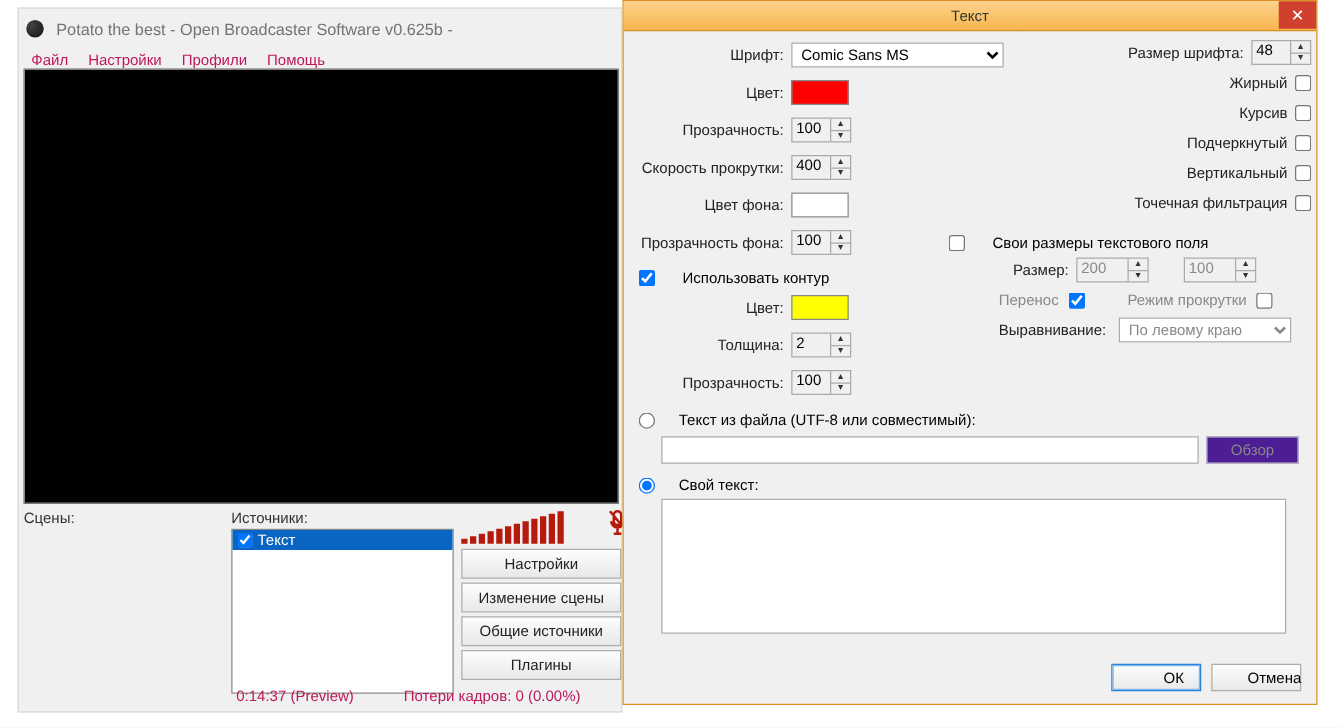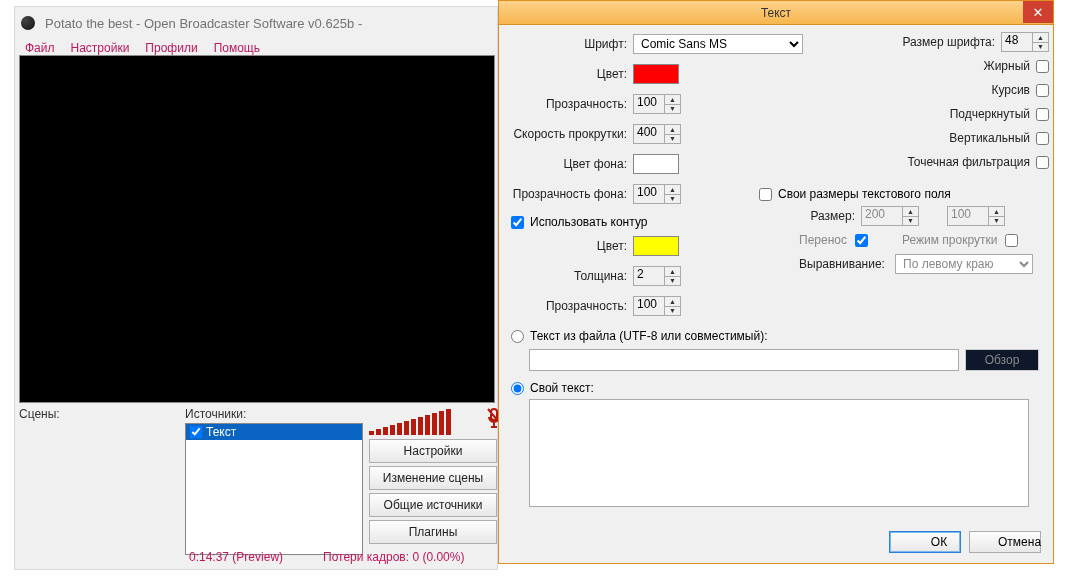--- a/index.html
+++ b/index.html
@@ -39,32 +39,32 @@
   .spin-arrows { position:absolute; right:0; top:0; width:16px; height:18px; display:flex; flex-direction:column; }
   .spin-arrows div { flex:1; border-left:1px solid #aaa; display:flex; align-items:center; justify-content:center; font-size:7px; color:#333; }
   .spin-arrows div:first-child { border-bottom:1px solid #aaa; }
   select.field { height:20px; border:1px solid #aaa; padding:0 3px; background:#fff; }
   .chk { width:13px; height:13px; }
   
   .right-opts { position:absolute; left:340px; top:30px; width:210px; }
   .right-opts .row { justify-content:flex-end; gap:6px; height:22px; margin-bottom:2px; }
   .right-opts .rlbl { text-align:right; color:#222; }
   
-  .sep-row { display:flex; align-items:center; height:22px; gap:6px; }
+  .sep-row { display:flex; align-items:center; height:22px; gap:22px; }
   
   .textarea { width:500px; height:108px; background:#fff; border:1px solid #aaa; margin-left:24px; resize:none; }
   .browse-row input { flex:1; height:22px; border:1px solid #aaa; background:#fff; }
-  .browse-btn { width:74px; height:22px; background:#0f172a; border:1px solid #ccc; color:#888; margin-left:6px; }
+  .browse-btn { width:74px; height:22px; background:#4c1d95; border:1px solid #ccc; color:#888; margin-left:6px; }
   
   .dlg-buttons { position:absolute; right:12px; bottom:10px; display:flex; gap:8px; }
   .dlg-btn { width:72px; height:22px; background:linear-gradient(#fdfdfd,#e8e8e8); border:1px solid #adadad;padding-left:28px; }
   .dlg-btn.primary { border:1px solid #2a82da; box-shadow:0 0 0 1px #7cb8ec inset; }
   
   .disabled { color:#888; }
-  .radio-row { display:flex; align-items:center; gap:6px; height:22px; }
+  .radio-row { display:flex; align-items:center; gap:19px; height:22px; }
   input[type=radio] { width:13px; height:13px; }
 </style>
 </head>
 <body>
 
 <div class="main-window">
   <div class="titlebar">
     <div class="app-icon"></div>
     <div class="app-title">Potato the best - Open Broadcaster Software v0.625b -</div>
   </div>

